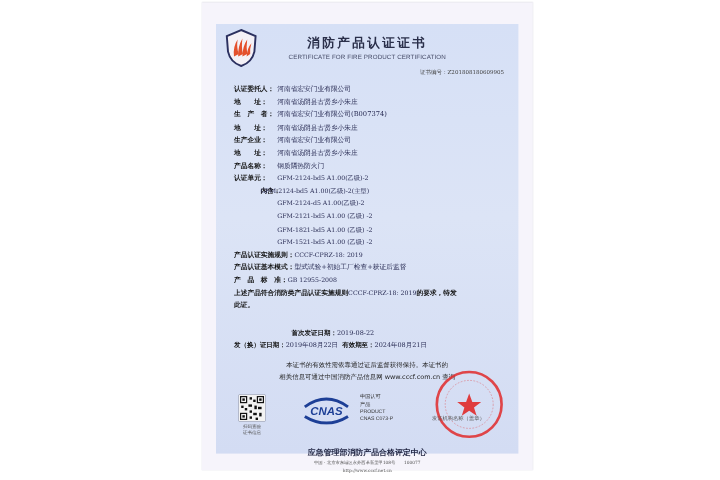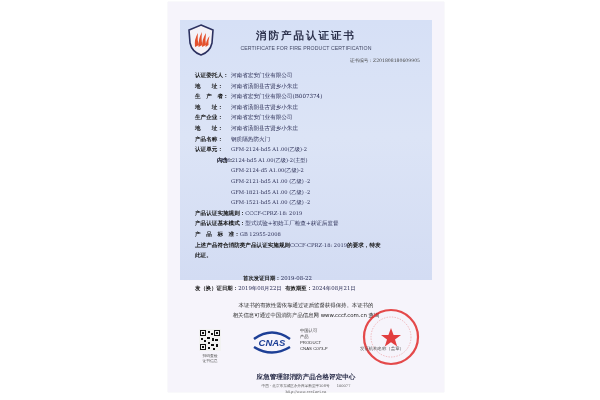--- a/index.html
+++ b/index.html
@@ -5,21 +5,21 @@
     html, body { margin:0; padding:0; }
     body {
       width:600px; height:400px; background:#ffffff; position:relative; overflow:hidden;
       font-family: "DejaVu Serif", "Liberation Serif", serif;
     }
     .paper {
       position:absolute; left:168px; top:2px; width:276px; height:390px;
       background:#f6f4fb; box-shadow: 0 0 1px #dcdbe4;
     }
     .panel {
-      position:absolute; left:12px; top:18px; width:252px; height:260px;
+      position:absolute; left:12px; top:18px; width:252px; height:358px;
       background: linear-gradient(180deg, #d6e0f6 0%, #dce4f6 45%, #d3dcf3 100%);
     }
     .logo { position:absolute; left:6px; top:3px; width:30px; height:34px; }
     .title-cn {
       position:absolute; left:0; right:0; top:9px; text-align:center;
       font-size:10.5px; letter-spacing:2px; color:#2a2f4a; font-weight:bold;
       font-family: "DejaVu Sans", sans-serif;
     }
     .title-en {
       position:absolute; left:0; right:0; top:25px; text-align:center;

